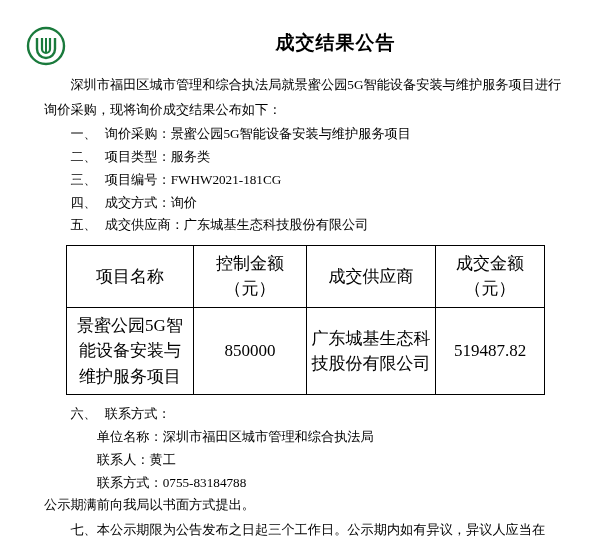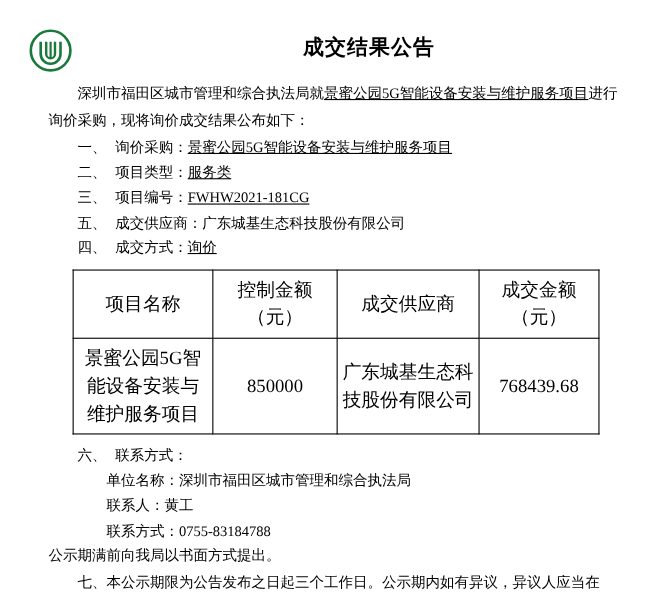--- a/index.html
+++ b/index.html
@@ -42,21 +42,20 @@
     padding: 18px 44px 0 44px;
     font-size: 13.2px;
     line-height: 1.72;
   }
   .para {
     text-indent: 2em;
     margin: 0 0 2px 0;
     text-align: justify;
   }
   .u {
-    text-decoration: underline;
   }
   .listline {
     margin: 0;
     padding-left: 2em;
     white-space: nowrap;
   }
   .listline .num {
     display: inline-block;
     min-width: 2.6em;
   }
@@ -122,23 +121,23 @@
 
     <p class="para"><span>深圳市福田区城市管理和综合执法局就</span><span class="u">景蜜公园5G智能设备安装与维护服务项目</span><span>进行</span></p>
     <p class="para" style="text-indent:0">询价采购，现将询价成交结果公布如下：</p>
 
     <p class="listline"><span class="num">一、</span><span class="lbl">询价采购：</span><span class="u">景蜜公园5G智能设备安装与维护服务项目</span></p>
 
     <p class="listline"><span class="num">二、</span><span class="lbl">项目类型：</span><span class="u">服务类</span></p>
 
     <p class="listline"><span class="num">三、</span><span class="lbl">项目编号：</span><span class="u">FWHW2021-181CG</span></p>
 
+    <p class="listline"><span class="num">四、</span><span class="lbl">成交方式：</span><span class="u">询价</span></p>
+
     <p class="listline"><span class="num">五、</span><span class="lbl">成交供应商：</span><span>广东城基生态科技股份有限公司</span></p>
-
-    <p class="listline"><span class="num">四、</span><span class="lbl">成交方式：</span><span class="u">询价</span></p>
 
     <table class="result">
       <thead>
         <tr>
           <td class="col1">
             <div>项目名称</div>
           </td>
           <td class="col2">
             <div>控制金额</div>
             <div>（元）</div>
@@ -157,21 +156,21 @@
           <td class="col1">
             <div>景蜜公园5G智</div>
             <div>能设备安装与</div>
             <div>维护服务项目</div>
           </td>
           <td class="col2">850000</td>
           <td class="col3">
             <div>广东城基生态科</div>
             <div>技股份有限公司</div>
           </td>
-          <td class="col4">768439.68</td>
+          <td class="col4">519487.82</td>
         </tr>
       </tbody>
     </table>
 
     <p class="listline"><span class="num">六、</span><span class="lbl">联系方式：</span></p>
 
     <p class="subline"><span class="k">单位名称：</span><span>深圳市福田区城市管理和综合执法局</span></p>
 
 
     <p class="subline"><span class="k">联系人：</span><span>黄工</span></p>

